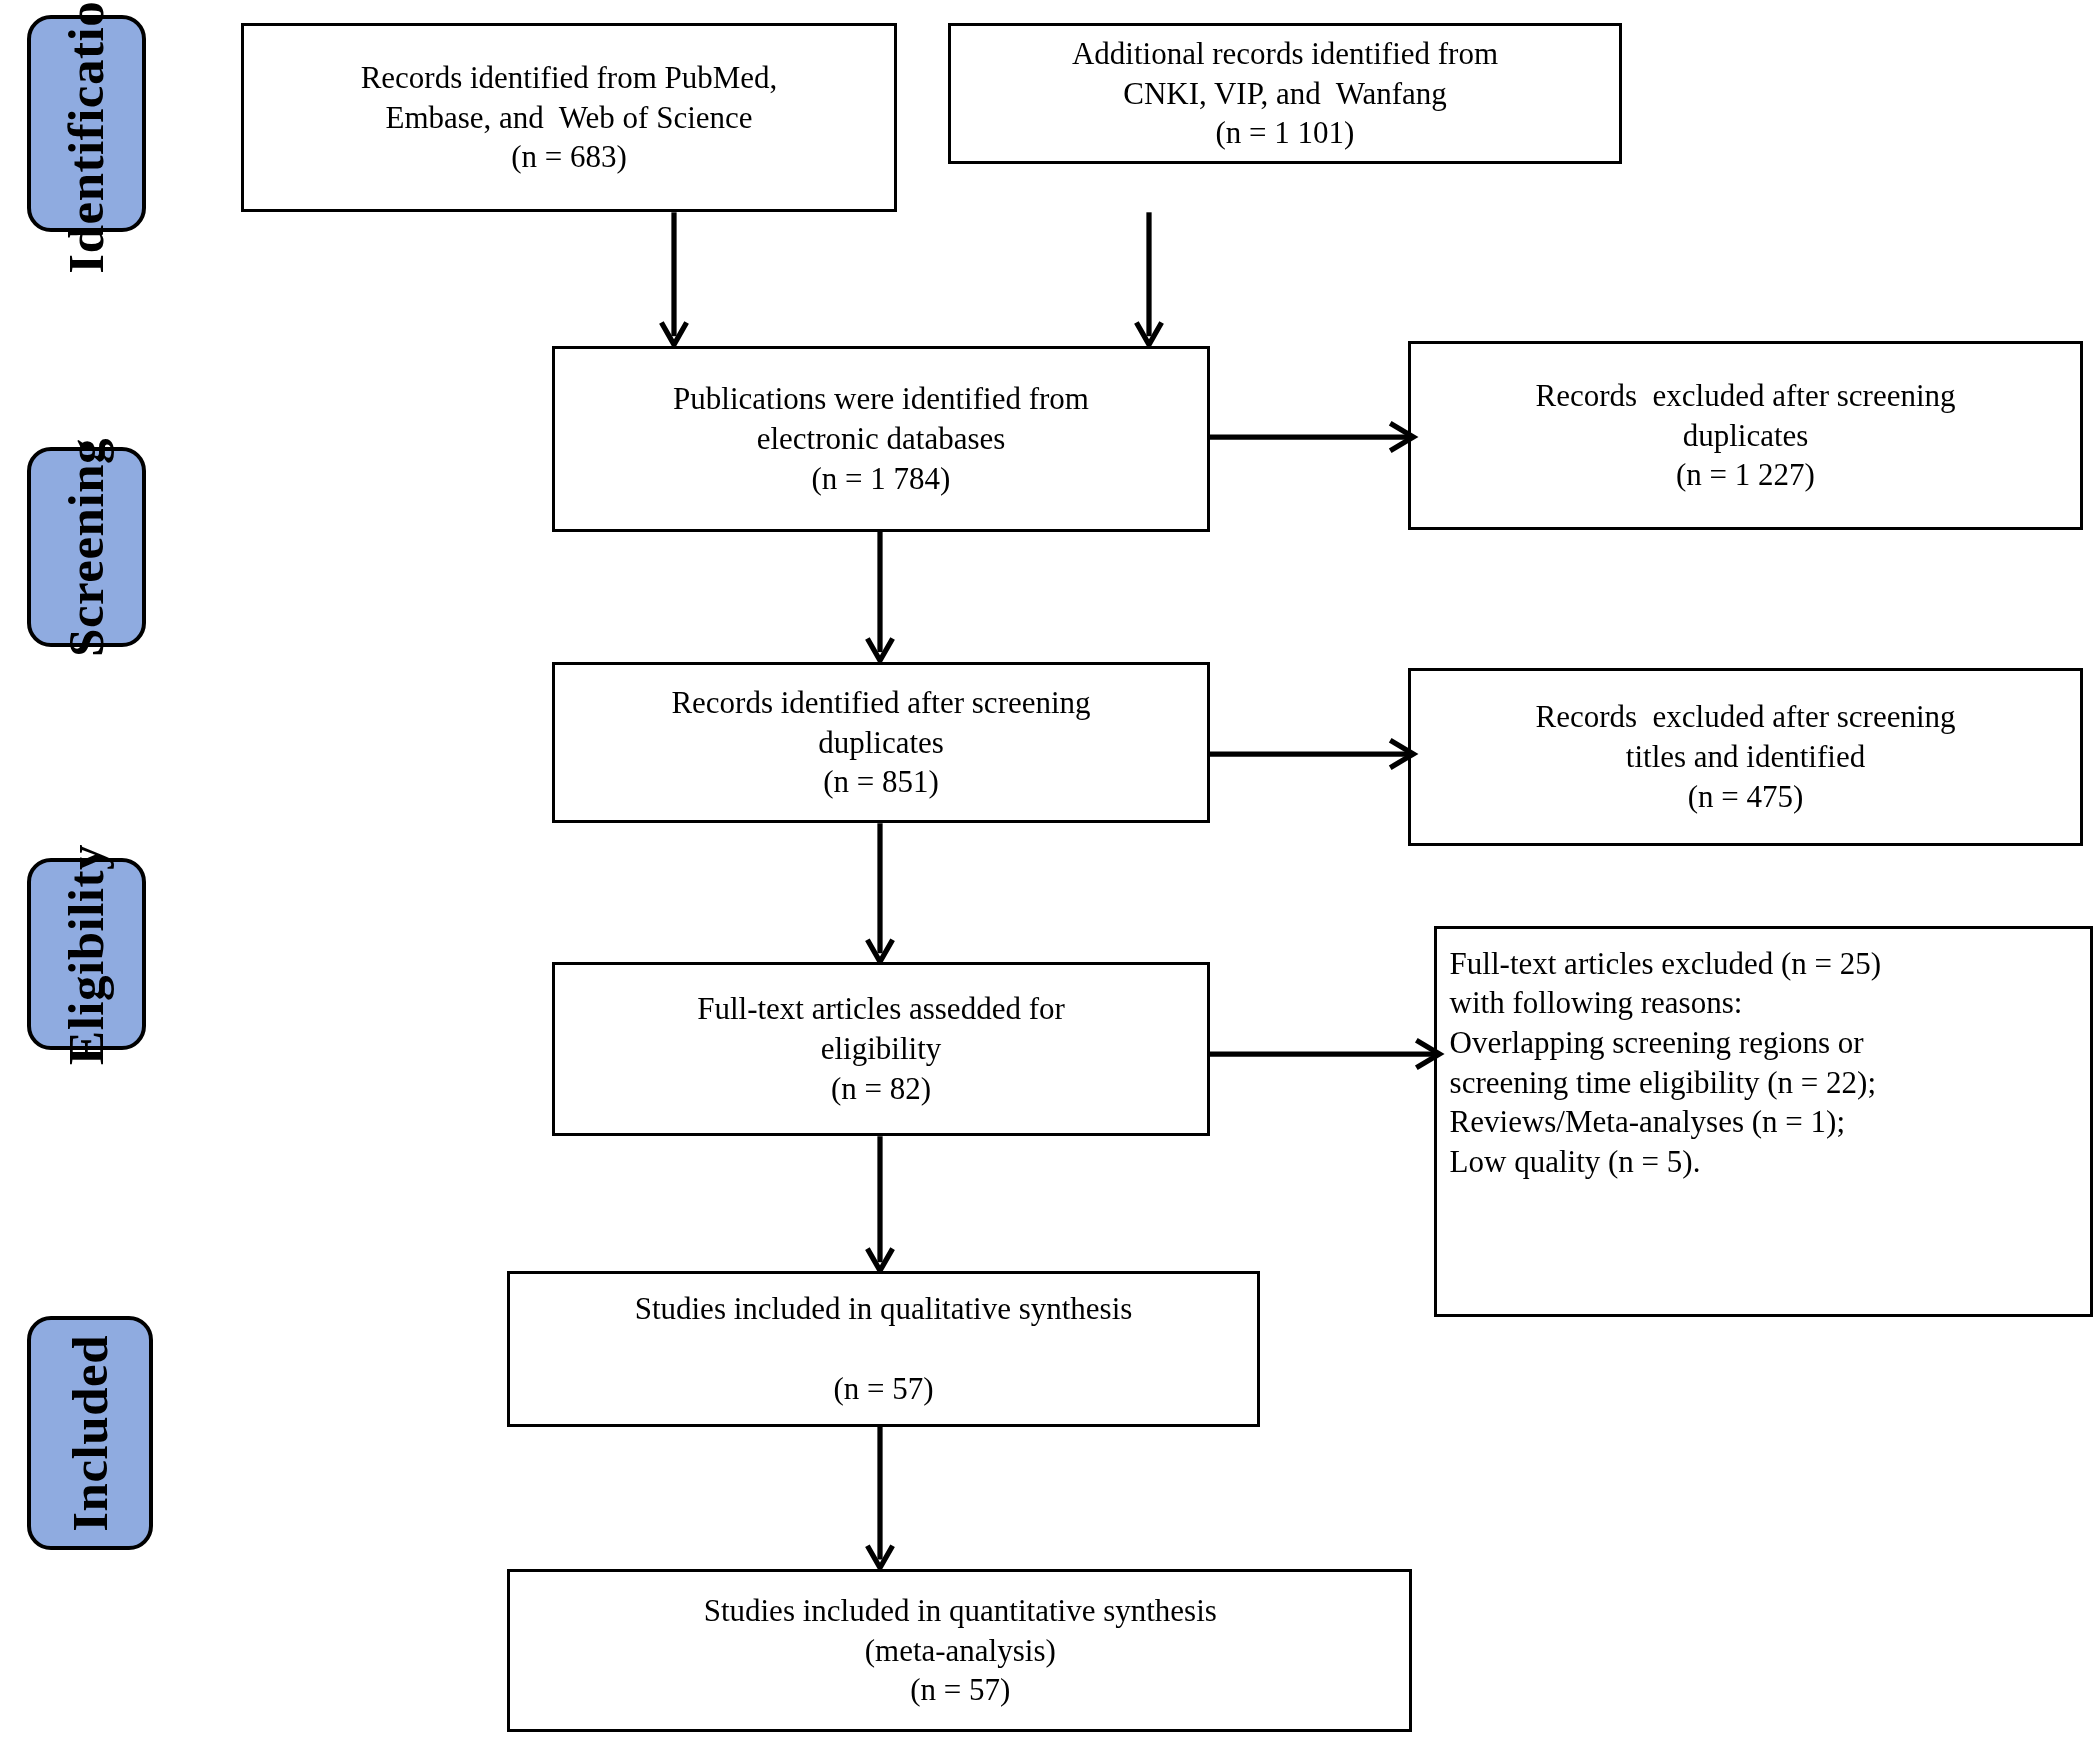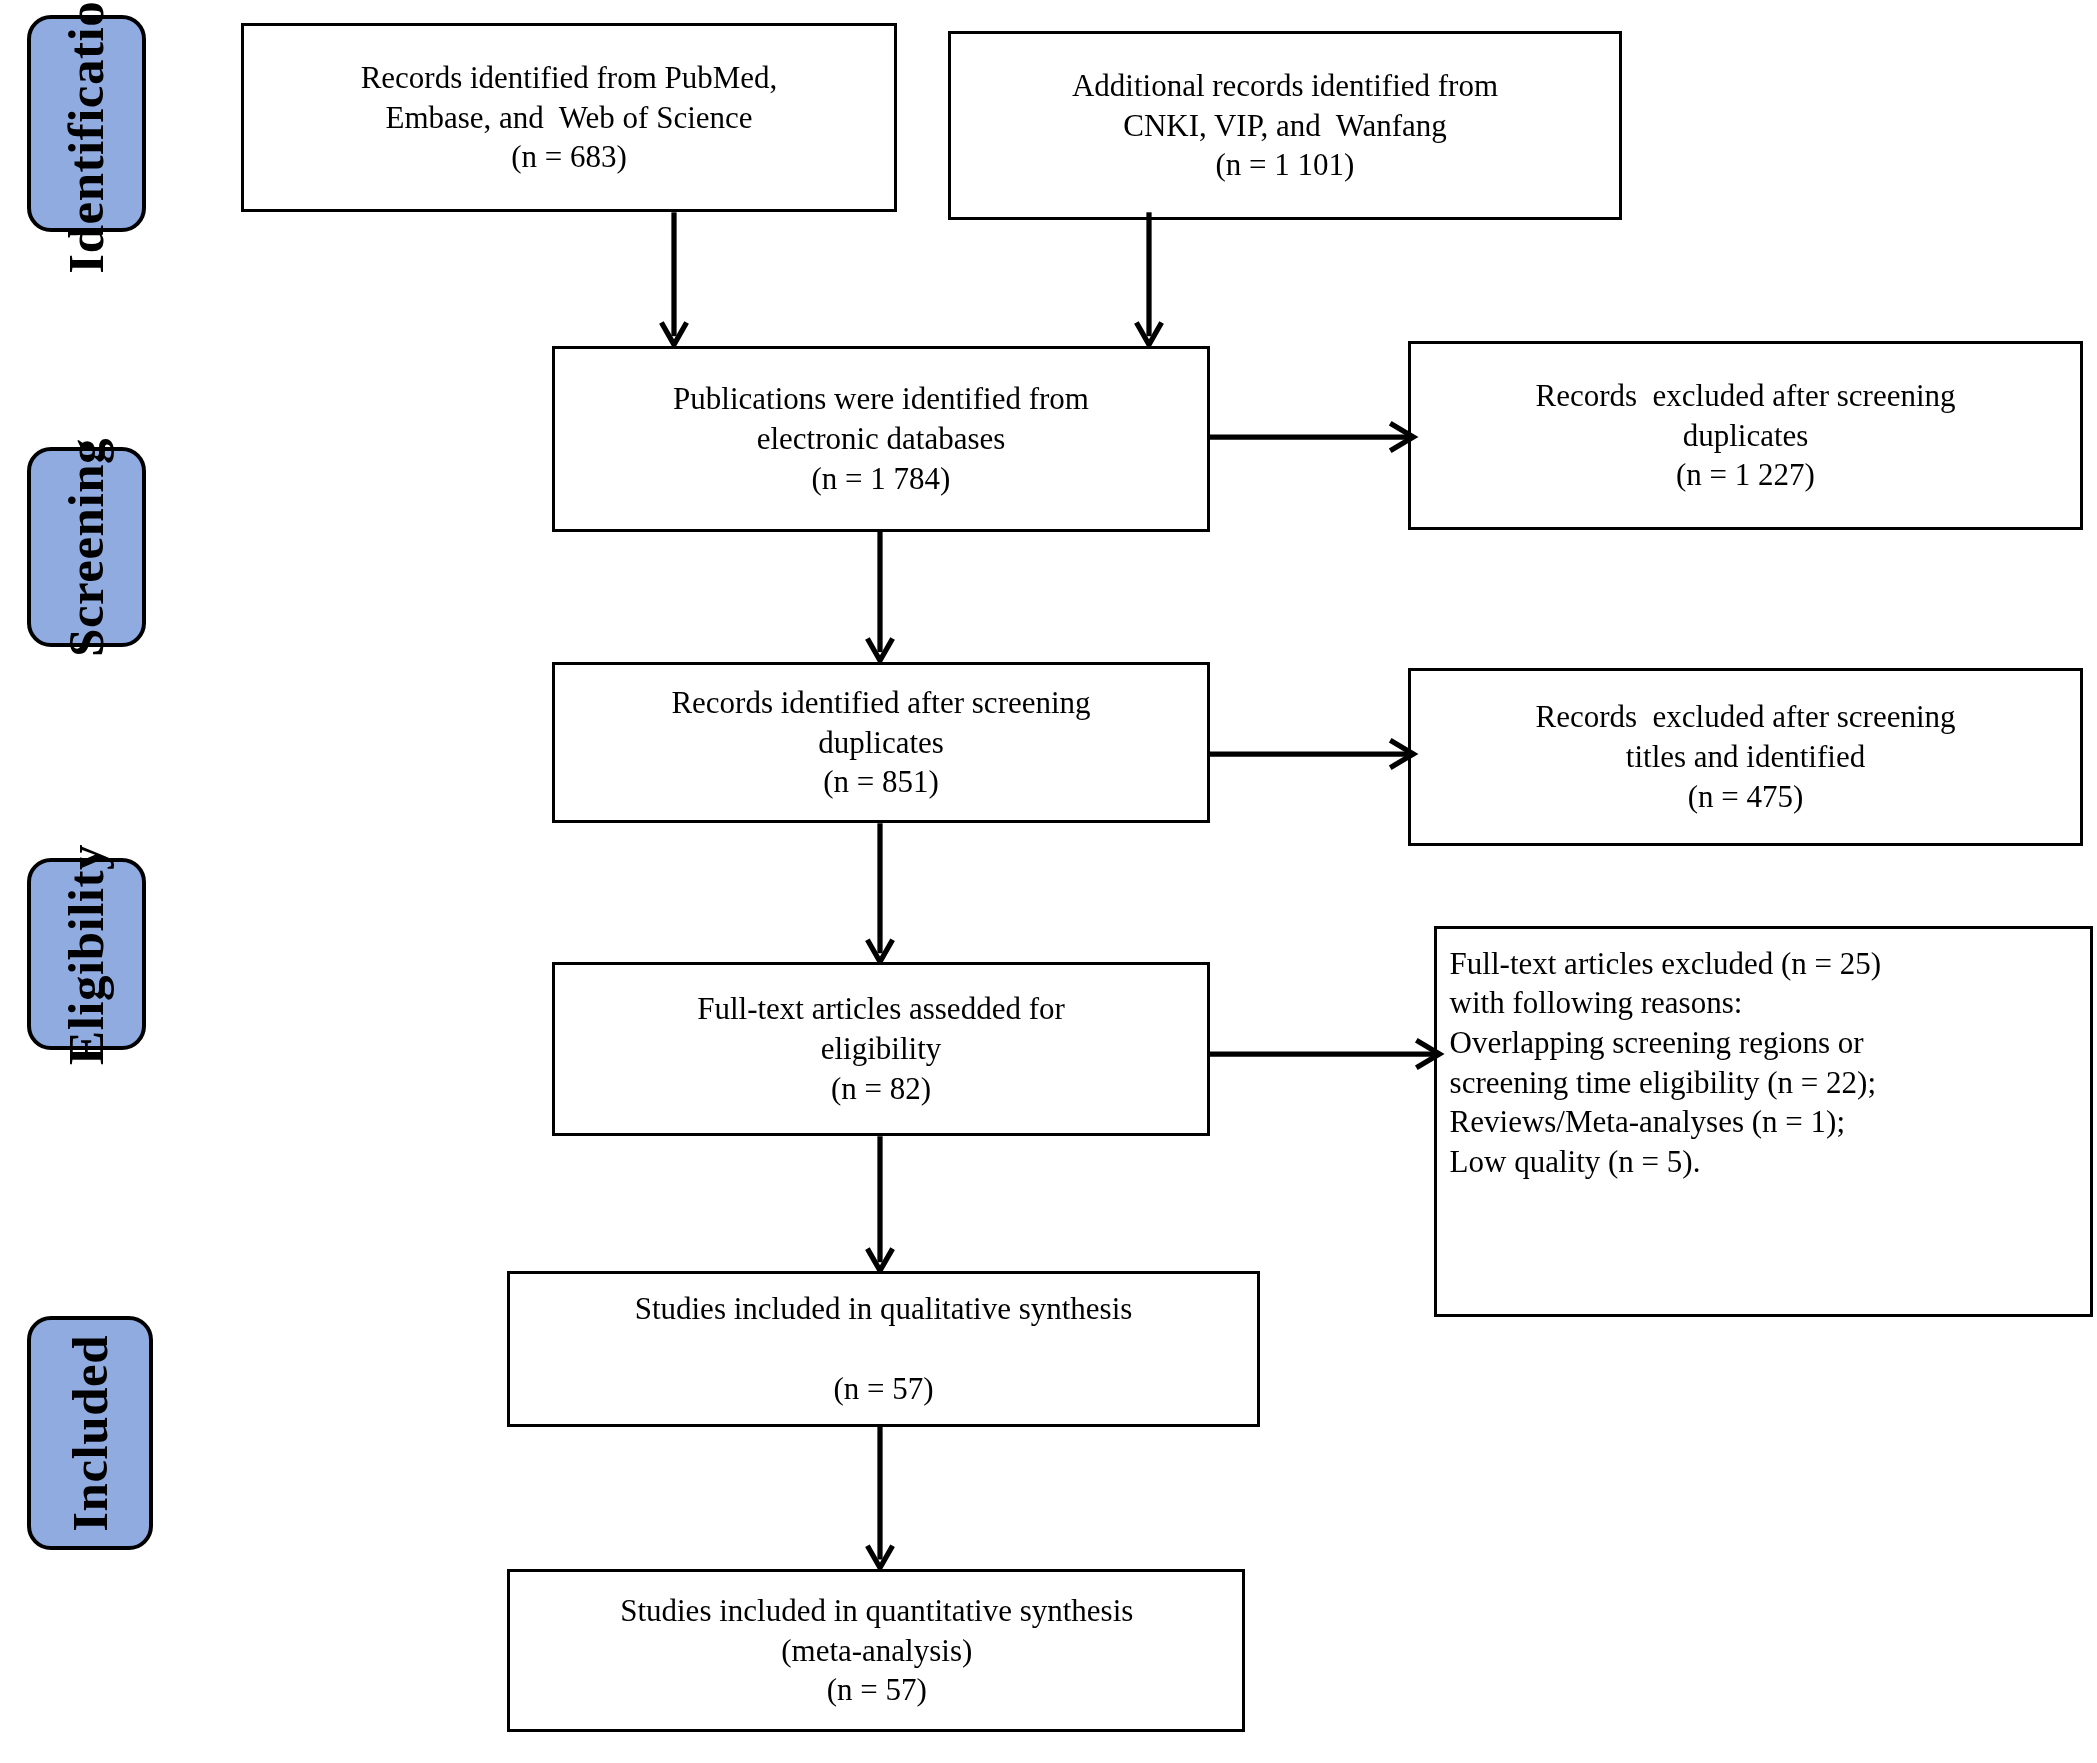--- a/index.html
+++ b/index.html
@@ -98,21 +98,21 @@
   <div class="stage-badge" style="left: 27px; top: 1316px; width: 126px; height: 234px; --badge-bg: #8fabe0;">
     <span class="stage-label">Included</span>
   </div>
 
   <div class="flow-box" style="left:241px; top:23px; width:656px; height:189px;">
     <div class="line">Records identified from PubMed,</div>
     <div class="line">Embase, and  Web of Science</div>
     <div class="line">(n = 683)</div>
   </div>
 
-  <div class="flow-box" style="left:948px; top:23px; width:674px; height:189px;margin-top:8px;">
+  <div class="flow-box" style="left:948px; top:23px; width:674px; height:141px;">
     <div class="line">Additional records identified from</div>
     <div class="line">CNKI, VIP, and  Wanfang</div>
     <div class="line">(n = 1 101)</div>
   </div>
 
   <div class="conn" style="left:653px; top:212px; width:42px; height:135px;">
     <svg width="42" height="135" viewBox="0 0 80 256">
       <line x1="40" y1="0" x2="40" y2="236" stroke="#000" stroke-width="10"></line>
       <polyline points="16,210 40,252 64,210" fill="none" stroke="#000" stroke-width="10"></polyline>
     </svg>
@@ -211,20 +211,20 @@
     <div class="line">(n = 57)</div>
   </div>
 
   <div class="conn" style="left:859px; top:1427px; width:42px; height:143px;">
     <svg width="42" height="143" viewBox="0 0 80 272">
       <line x1="40" y1="0" x2="40" y2="252" stroke="#000" stroke-width="10"></line>
       <polyline points="16,226 40,268 64,226" fill="none" stroke="#000" stroke-width="10"></polyline>
     </svg>
   </div>
 
-  <div class="flow-box" style="left:507px; top:1569px; width:738px; height:163px;padding-left:11px;">
+  <div class="flow-box" style="left:507px; top:1569px; width:905px; height:163px;padding-left:11px;">
     <div class="line">Studies included in quantitative synthesis</div>
     <div class="line">(meta-analysis)</div>
     <div class="line">(n = 57)</div>
   </div>
 
 </div>
 
 
 </body></html>

